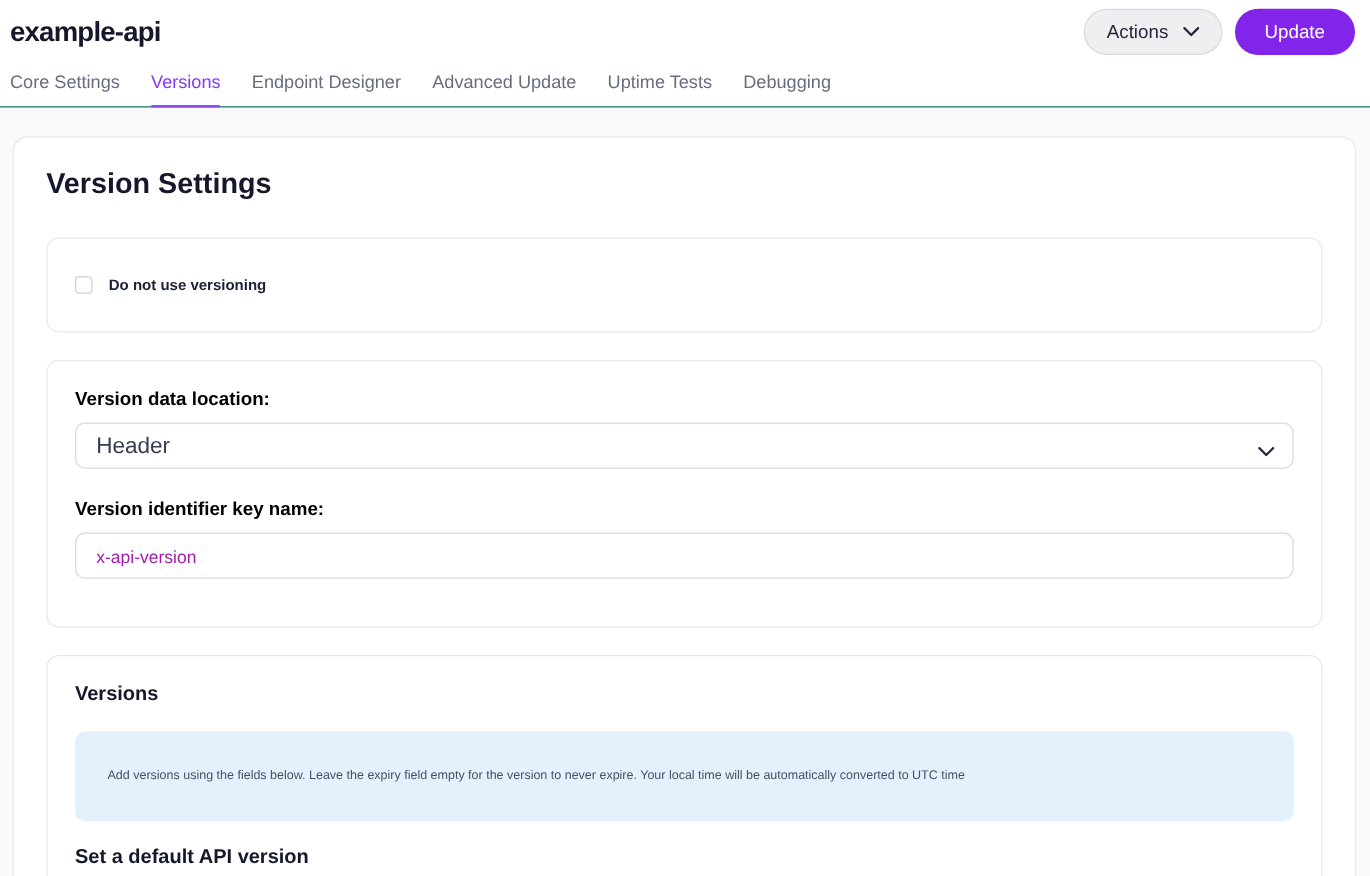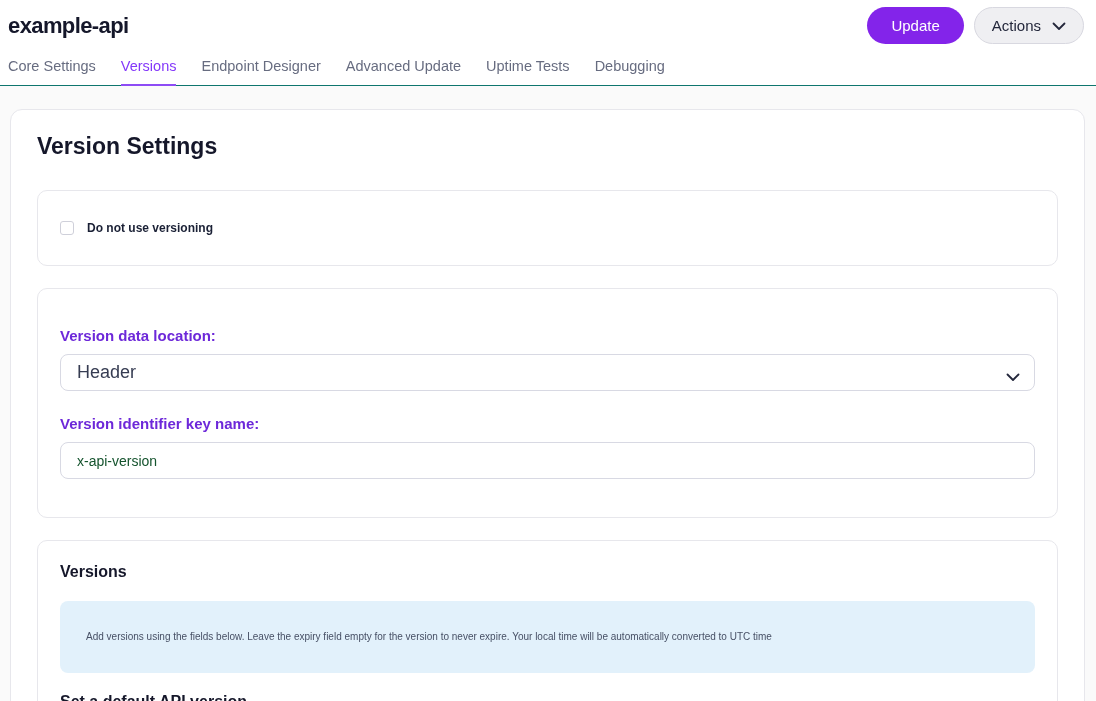--- a/index.html
+++ b/index.html
@@ -61,61 +61,61 @@
   .sub-card.checkbox-card { padding: 30px 22px; }
 
   .checkbox-row { display: flex; align-items: center; gap: 13px; }
   .checkbox {
     appearance: none; -webkit-appearance: none;
     width: 14px; height: 14px; border: 1px solid #cfd0da; border-radius: 3px;
     background: #fff; cursor: pointer; flex: 0 0 auto;
   }
   .checkbox-label { font-size: 12px; font-weight: 600; color: #1a2035; cursor: pointer; }
 
-  .field-label { font-size: 15px; font-weight: 700; color: #6d28d9; margin-bottom: 10px; margin-top: 16px; }
+  .field-label { font-size: 15px; font-weight: 700; color: #000000; margin-bottom: 10px; }
   .field-block + .field-block { margin-top: 24px; }
   .card-fields { padding-bottom: 38px; }
 
   .select-box {
     position: relative; height: 37px; border: 1px solid #d8d9e3; border-radius: 8px;
     display: flex; align-items: center; padding: 0 16px;
     font-size: 18px; color: #363c52; background: #fff; cursor: pointer;
   }
   .select-box .select-chev { position: absolute; right: 14px; top: 11px; }
 
   .text-input {
     width: 100%; height: 37px; border: 1px solid #d8d9e3; border-radius: 8px;
-    padding: 0 16px; font-size: 14px; color: #14532d; background: #fff;
+    padding: 0 16px; font-size: 14px; color: #a21caf; background: #fff;
     font-family: "Liberation Sans", sans-serif; outline: none;
   }
 
   .versions-title { font-size: 16px; font-weight: 700; color: #15172a; margin-bottom: 20px; }
   .info-banner {
     background: #e2f1fb; border-radius: 8px; padding: 26px;
     font-size: 10px; line-height: 20px; color: #475065;
     margin-bottom: 20px; max-width: 987px;
   }
   .default-version-heading { font-size: 16px; font-weight: 700; color: #15172a; }
 </style>
 </head>
 <body>
 
 <div class="header">
   <div class="topbar">
     <div class="app-title">example-api</div>
     <div class="topbar-actions">
-      <button class="btn btn-primary">Update</button>
       <button class="btn btn-secondary">
         <span>Actions</span>
         <span class="chev">
           <svg width="14" height="9" viewBox="0 0 14 9">
               <polyline points="1.5,1.5 7,7 12.5,1.5" fill="none" stroke="#23273b" stroke-width="1.8" stroke-linecap="round" stroke-linejoin="round"></polyline>
             </svg>
         </span>
       </button>
+      <button class="btn btn-primary">Update</button>
     </div>
   </div>
 
   <div class="tabs">
     <div class="tab">Core Settings</div>
     <div class="tab active">Versions</div>
     <div class="tab">Endpoint Designer</div>
     <div class="tab">Advanced Update</div>
     <div class="tab">Uptime Tests</div>
     <div class="tab">Debugging</div>

